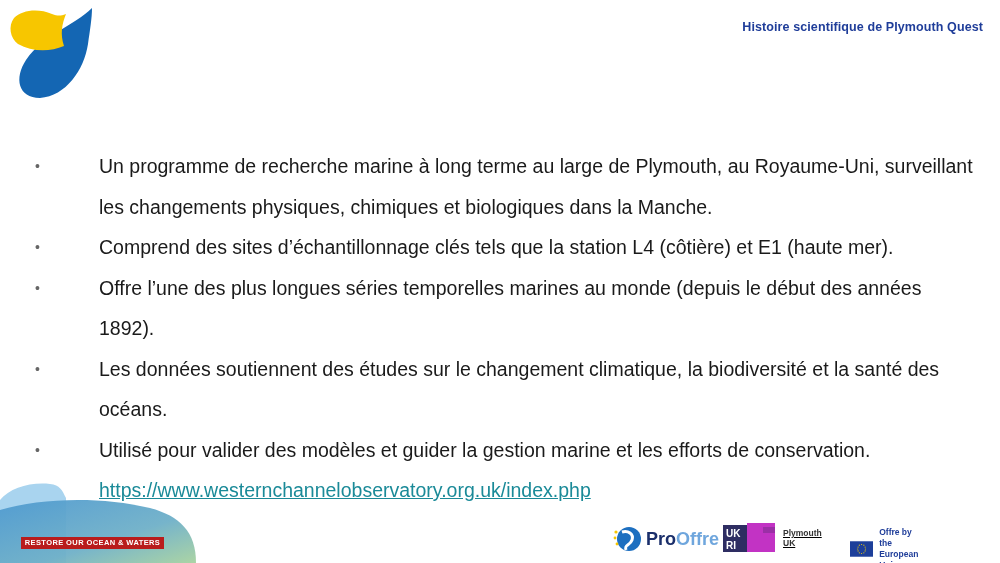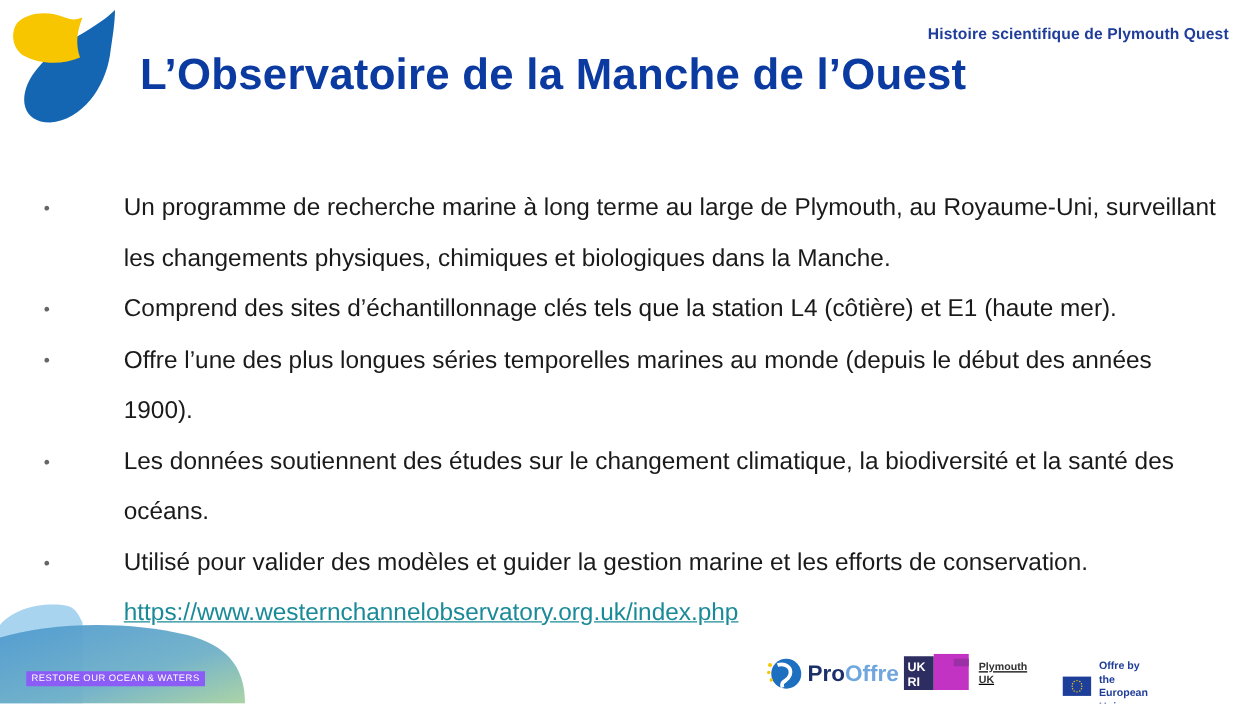--- a/index.html
+++ b/index.html
@@ -31,21 +31,21 @@
   .bullet a { color: #1a8a98; }
 
   .eu-wave { position: absolute; left: 0; top: 470px; width: 200px; height: 93px; }
   .eu-missions {
     position: absolute; left: 24px; top: 516px; display: flex; align-items: center; gap: 4px;
   }
   .eu-missions .title-txt { font-size: 16px; font-weight: bold; color: #fff; letter-spacing: 0.3px; }
   .eu-missions .title-txt .eu { color: #0a3c8c; }
   .eu-sub {
     position: absolute; left: 21px; top: 537px; width: 143px; height: 12px;
-    background: #8b5cf6; color: #fff; font-size: 7.5px; font-weight: normal;
+    background: #b91c1c; color: #fff; font-size: 7.5px; font-weight: bold;
     text-align: center; line-height: 12px; letter-spacing: 0.4px;
   }
 
   .partners { position: absolute; left: 612px; top: 520px; height: 40px; }
   .probleu { position: absolute; left: 0px; top: 4px; display: flex; align-items: center; gap: 4px; }
   .probleu .name { font-size: 18px; font-weight: bold; color: #1b2f6b; }
   .probleu .name .b { color: #6fa6dd; }
   .ukri { position: absolute; left: 111px; top: 3px; display: flex; align-items: center; gap: 6px; text-decoration: underline; }
   .ukri .lbl { font-size: 8.5px; font-weight: bold; color: #333; line-height: 10px; }
   .eu-fund { position: absolute; left: 238px; top: 7px; display: flex; align-items: center; gap: 6px; }
@@ -55,34 +55,33 @@
 <body>
 
 <div class="slide">
 
   <svg class="logo" viewBox="0 0 92 96">
     <path d="M88 4 C70 22 40 30 22 56 C10 74 14 94 36 94 C62 92 80 66 84 40 C86 26 88 14 88 4 Z" fill="#1466b3"></path>
     <path d="M10 14 C18 6 34 4 48 10 C54 12 56 12 62 10 C58 20 56 30 60 42 C46 48 28 48 14 40 C6 34 4 22 10 14 Z" fill="#f7c600"></path>
   </svg>
 
   <div class="header-tag">Histoire scientifique de Plymouth Quest</div>
-  <div class="title">L’Observatoire de la Manche de l’Ouest</div>
 
   <div class="bullets">
     <div class="bullet">
       <span class="dot">•</span>
       <span class="txt">Un programme de recherche marine à long terme au large de Plymouth, au Royaume-Uni, surveillant les changements physiques, chimiques et biologiques dans la Manche.</span>
     </div>
     <div class="bullet">
       <span class="dot">•</span>
       <span class="txt">Comprend des sites d’échantillonnage clés tels que la station L4 (côtière) et E1 (haute mer).</span>
     </div>
     <div class="bullet">
       <span class="dot">•</span>
-      <span class="txt">Offre l’une des plus longues séries temporelles marines au monde (depuis le début des années 1900).</span>
+      <span class="txt">Offre l’une des plus longues séries temporelles marines au monde (depuis le début des années 1892).</span>
     </div>
     <div class="bullet">
       <span class="dot">•</span>
       <span class="txt">Les données soutiennent des études sur le changement climatique, la biodiversité et la santé des océans.</span>
     </div>
     <div class="bullet">
       <span class="dot">•</span>
       <span class="txt">Utilisé pour valider des modèles et guider la gestion marine et les efforts de conservation.</span>
     </div>
     <div class="bullet">

